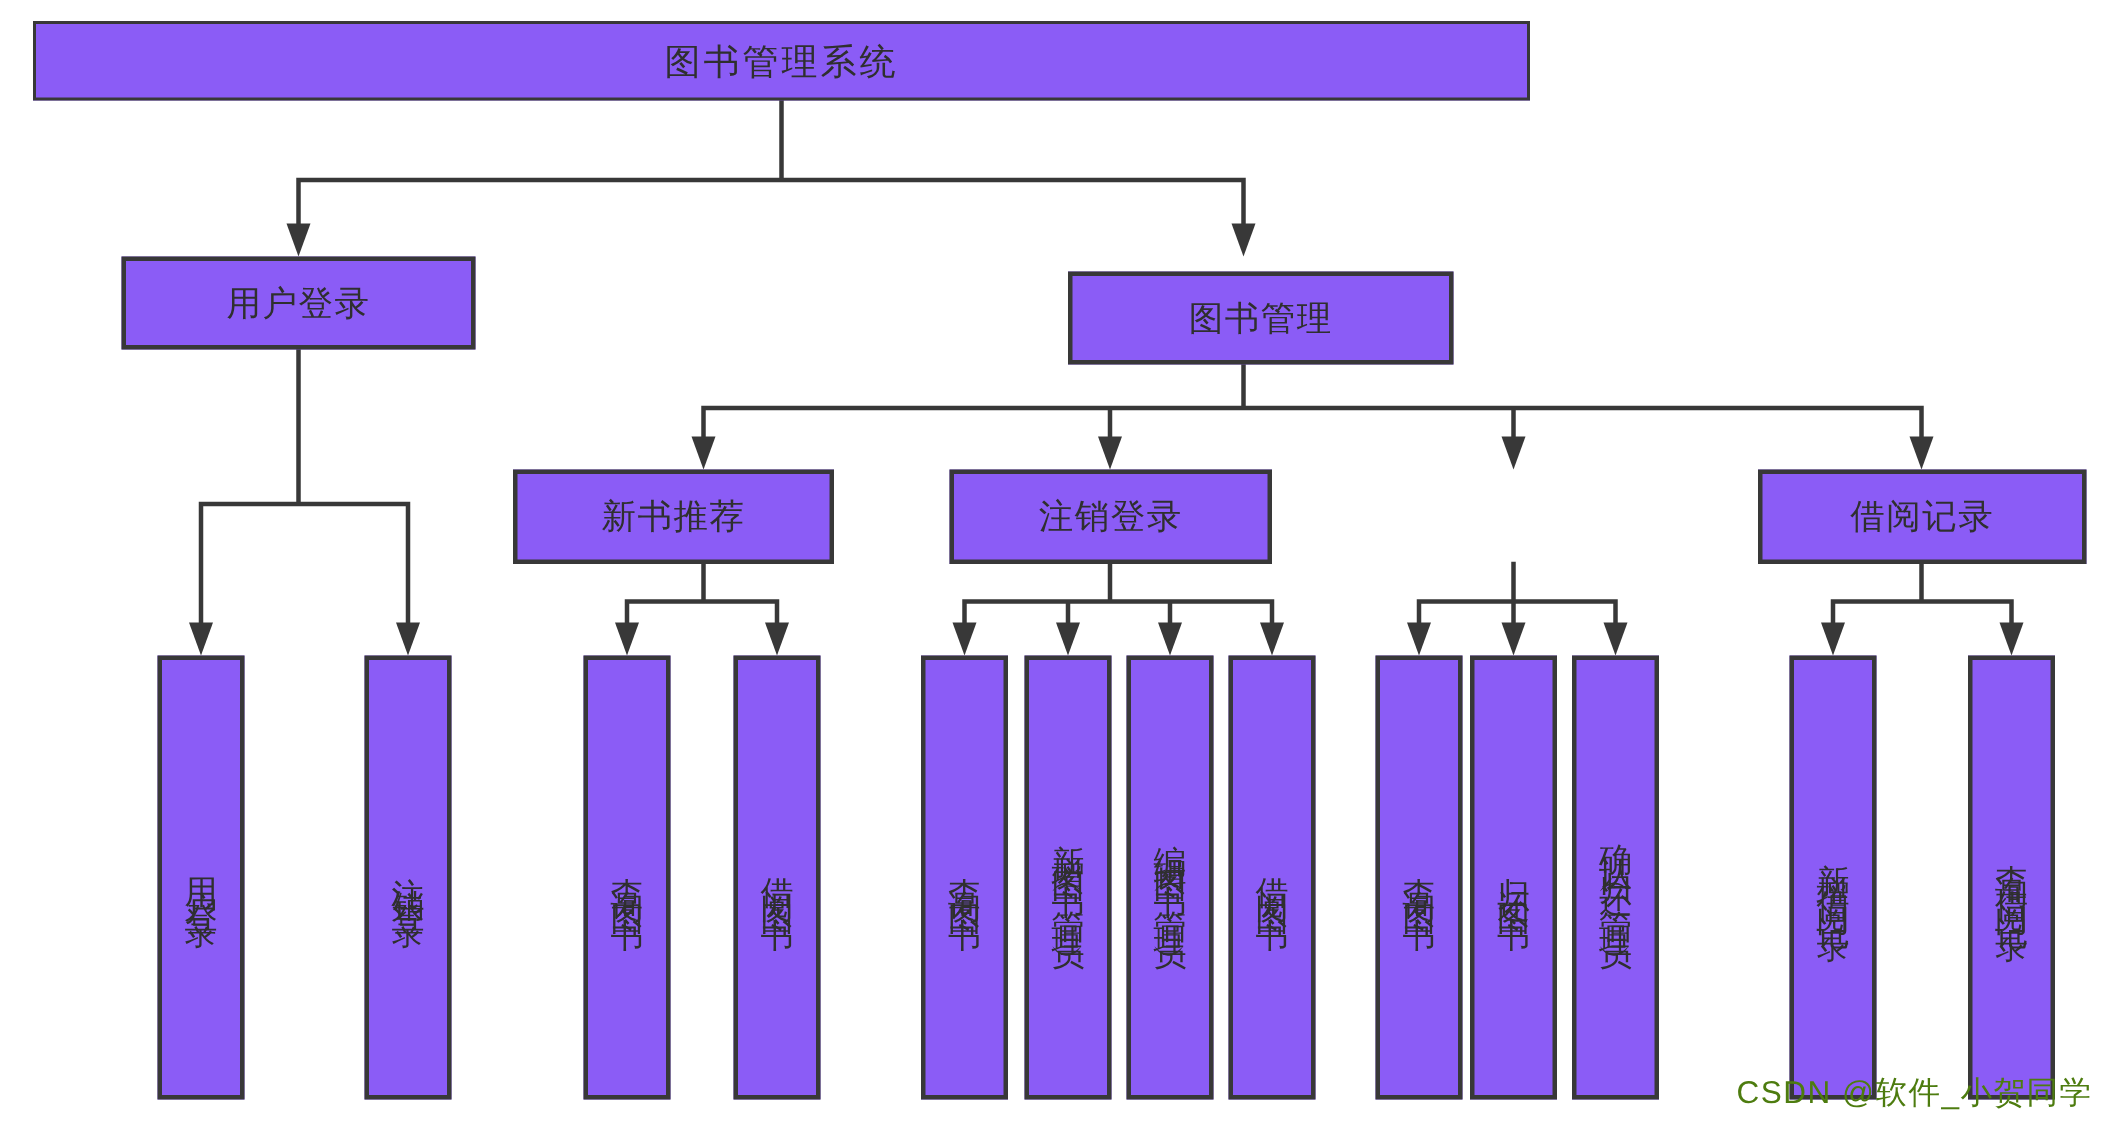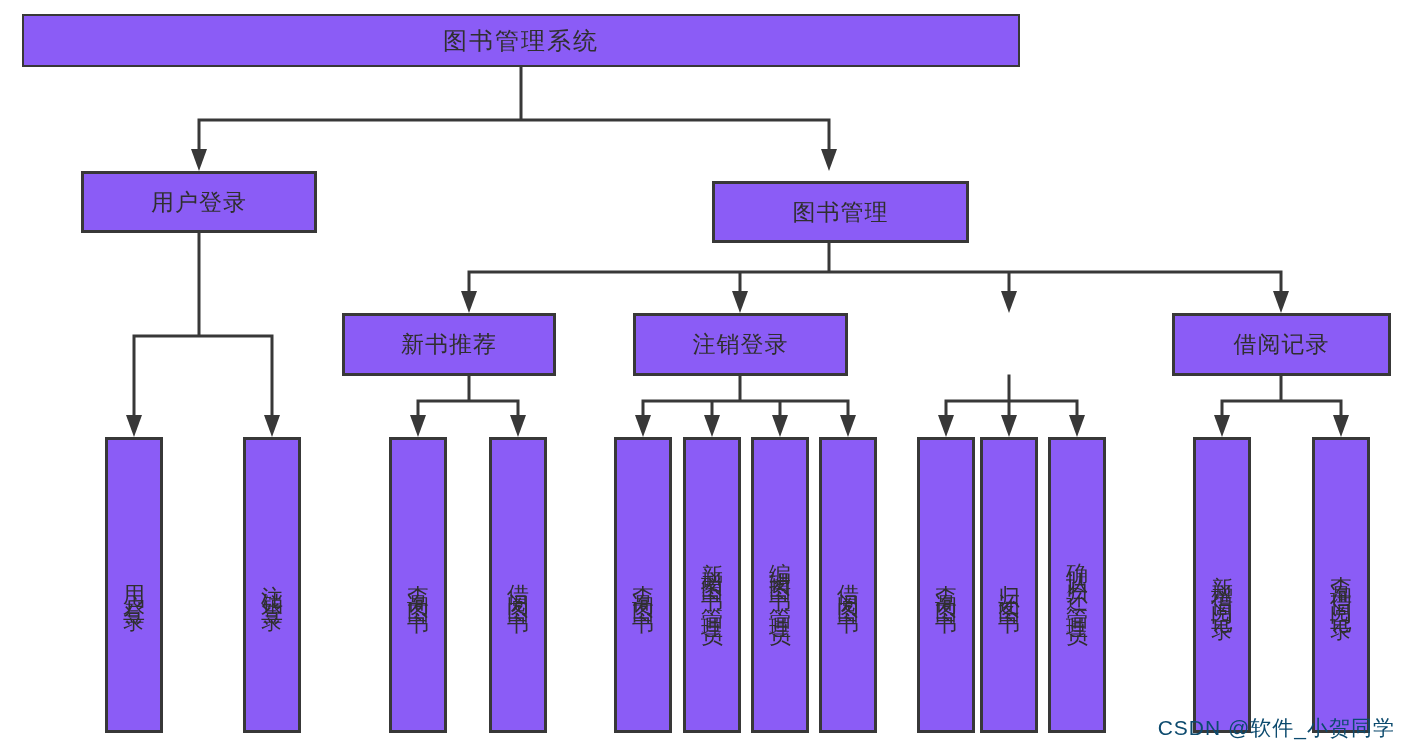--- a/index.html
+++ b/index.html
@@ -27,21 +27,21 @@
     text-orientation:mixed;
     font-size:22px;
     letter-spacing:9px;
     line-height:1;
     white-space:nowrap;
   }
   .watermark{
     position:absolute;
     right:10px;top:714px;
     font-size:21px;
-    color:#0c4a6e;
+    color:#4d7c0f;
     letter-spacing:1px;
     white-space:nowrap;
   }
 </style>
 </head>
 <body>
 
 <div id="stage">
 
   <svg id="connectors" viewBox="0 0 1405 747" xmlns="http://www.w3.org/2000/svg">

